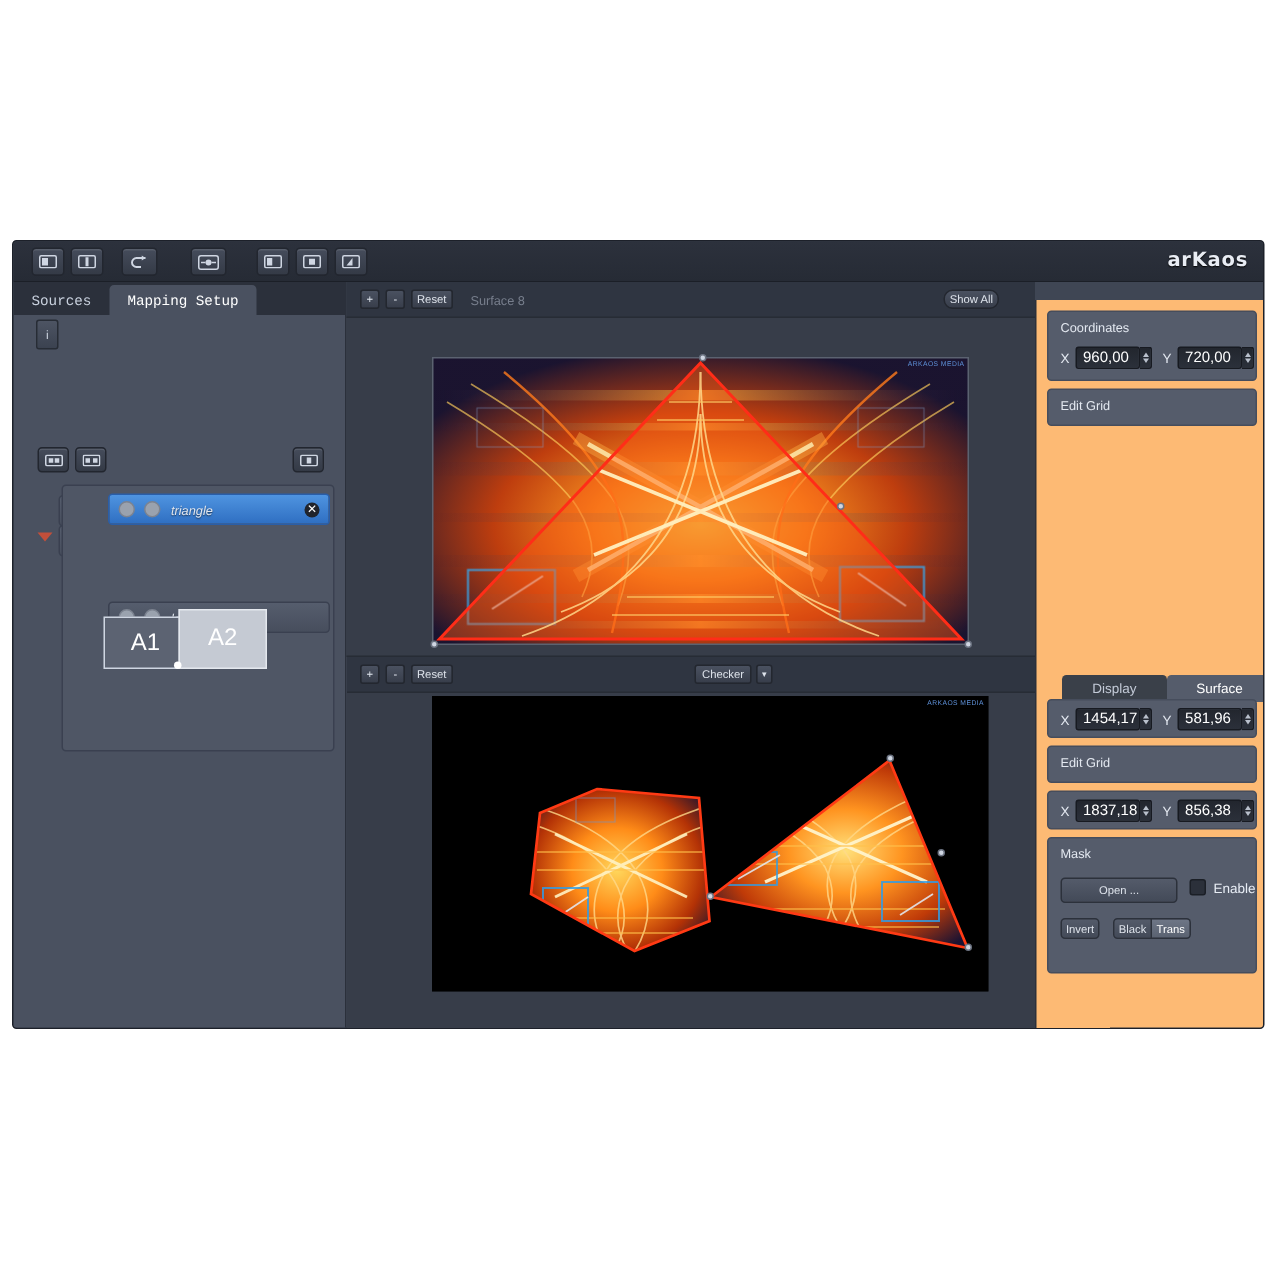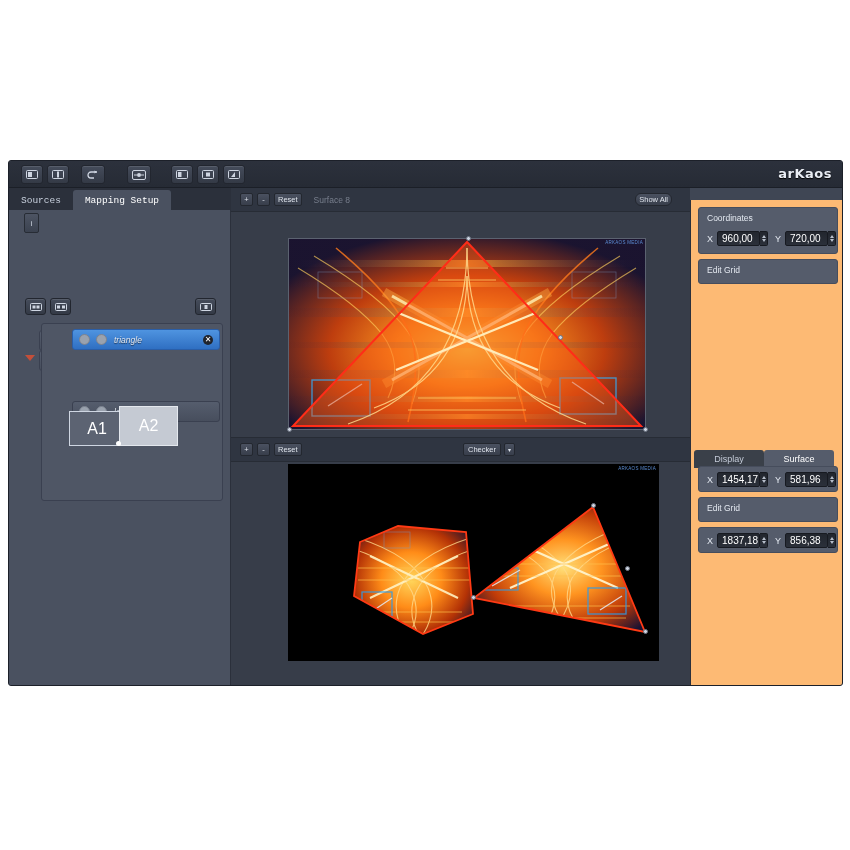--- a/index.html
+++ b/index.html
@@ -233,21 +233,21 @@
     display:flex;flex-direction:column;align-items:center;justify-content:center;
     box-sizing:border-box;cursor:default;
   }
   .spin i{
     display:block;width:0;height:0;
     border-left:2.5px solid transparent;border-right:2.5px solid transparent;
   }
   .spin .up{border-bottom:3px solid #b9c0cc;margin-bottom:1px;}
   .spin .dn{border-top:3px solid #b9c0cc;}
   .rtabs{
-    position:absolute;left:3px;top:0;width:140px;height:20px;
+    position:absolute;left:17px;top:0;width:140px;height:20px;
     display:flex;align-items:flex-end;text-align:center;
   }
   .rtab{
     flex:1;height:18px;
     display:flex;align-items:center;justify-content:center;
     font-size:9px;color:#c3cad7;
     background:#3a4049;border-radius:3px 3px 0 0;
     cursor:default;
   }
   .rtab.active{background:#555c6b;color:#ffffff;}
@@ -407,21 +407,21 @@
   <div class="center">
 
     <div class="vp vp-top">
       <div class="vp-bar">
         <div style="position:absolute;left:9px;top:5px;display:flex;gap:4px;align-items:center;">
           <div class="sm-btn">+</div>
           <div class="sm-btn">-</div>
           <div class="sm-btn" style="min-width:26px;">Reset</div>
           <span class="vp-title" style="margin-left:8px;">Surface 8</span>
         </div>
-        <div class="sm-btn" style="position:absolute;right:18px;top:5px;min-width:34px;border-radius:6px;">Show All</div>
+        <div class="sm-btn" style="position:absolute;right:24px;top:5px;min-width:34px;border-radius:6px;">Show All</div>
       </div>
 
       <div class="stage stage-top">
         <svg width="358" height="192" viewBox="0 0 358 192" style="display:block;">
           <defs>
             <radialGradient id="glowA" cx="50%" cy="58%" r="62%">
               <stop offset="0%" stop-color="#ffd24a"></stop>
               <stop offset="32%" stop-color="#ff8f1e"></stop>
               <stop offset="62%" stop-color="#c7400d"></stop>
               <stop offset="100%" stop-color="#1b1430"></stop>
@@ -682,14 +682,25 @@
         <div style="display:flex;">
           <div class="numfield">856,38</div>
           <div class="spin">
               <i class="up"></i>
               <i class="dn"></i>
             </div>
         </div>
       </div>
     </div>
 
+    <div class="group" style="top:358px;height:91px;">
+      <span class="group-title">Mask</span>
+      <div class="pbtn" style="position:absolute;left:8px;top:26px;width:78px;height:17px;">Open ...</div>
+      <div style="position:absolute;left:94px;top:27px;display:flex;align-items:center;">
+        <span class="chk"></span>
+        <span class="chk-label">Enable</span>
+      </div>
+      <div class="pbtn" style="position:absolute;left:8px;top:53px;width:26px;height:14px;">Invert</div>
+      <div class="pbtn" style="position:absolute;left:43px;top:53px;width:26px;height:14px;border-radius:3px 0 0 3px;">Black</div>
+      <div class="pbtn sel" style="position:absolute;left:69px;top:53px;width:26px;height:14px;border-radius:0 3px 3px 0;border-left:none;">Trans</div>
+    </div>
   </div>
 </div>
 
 </body></html>

